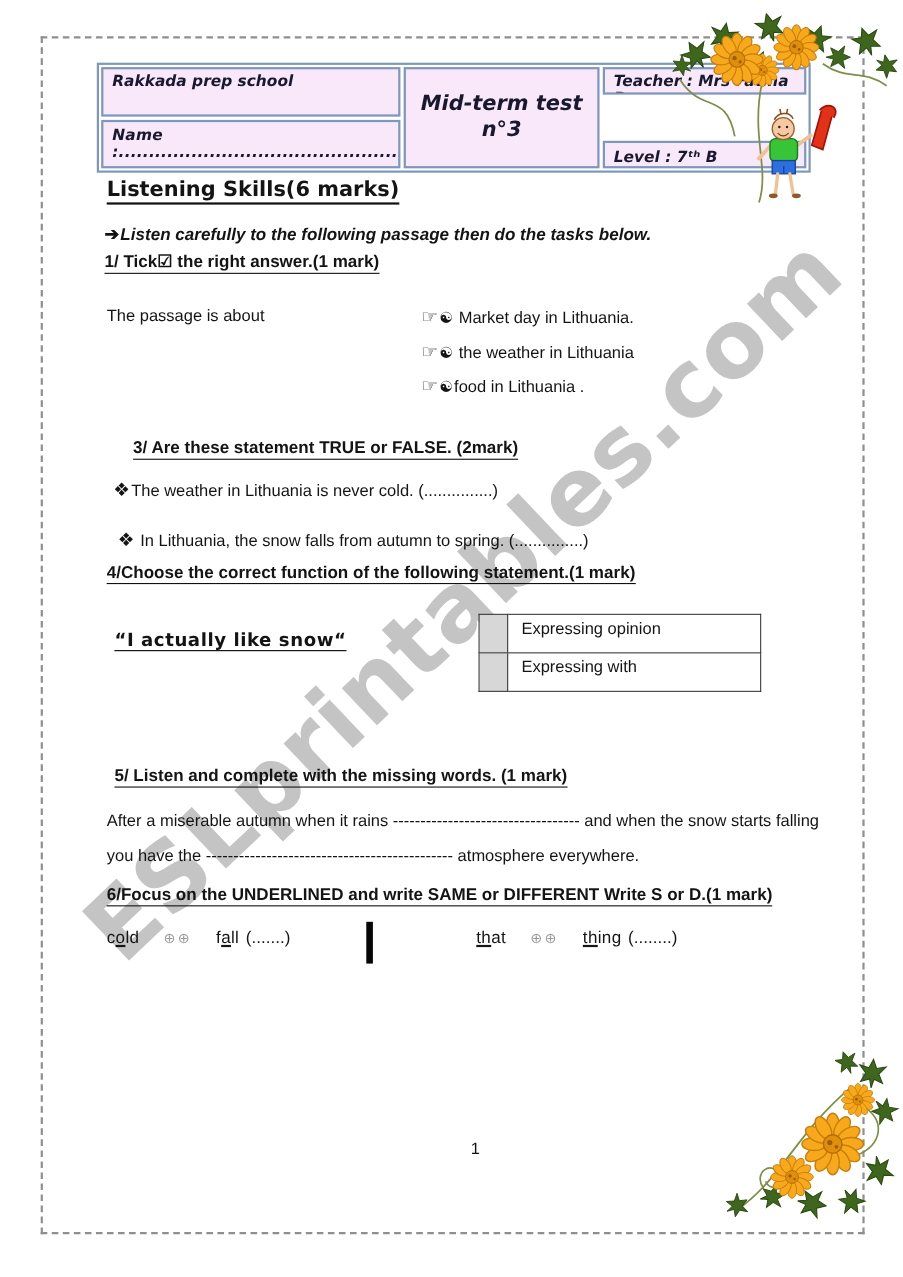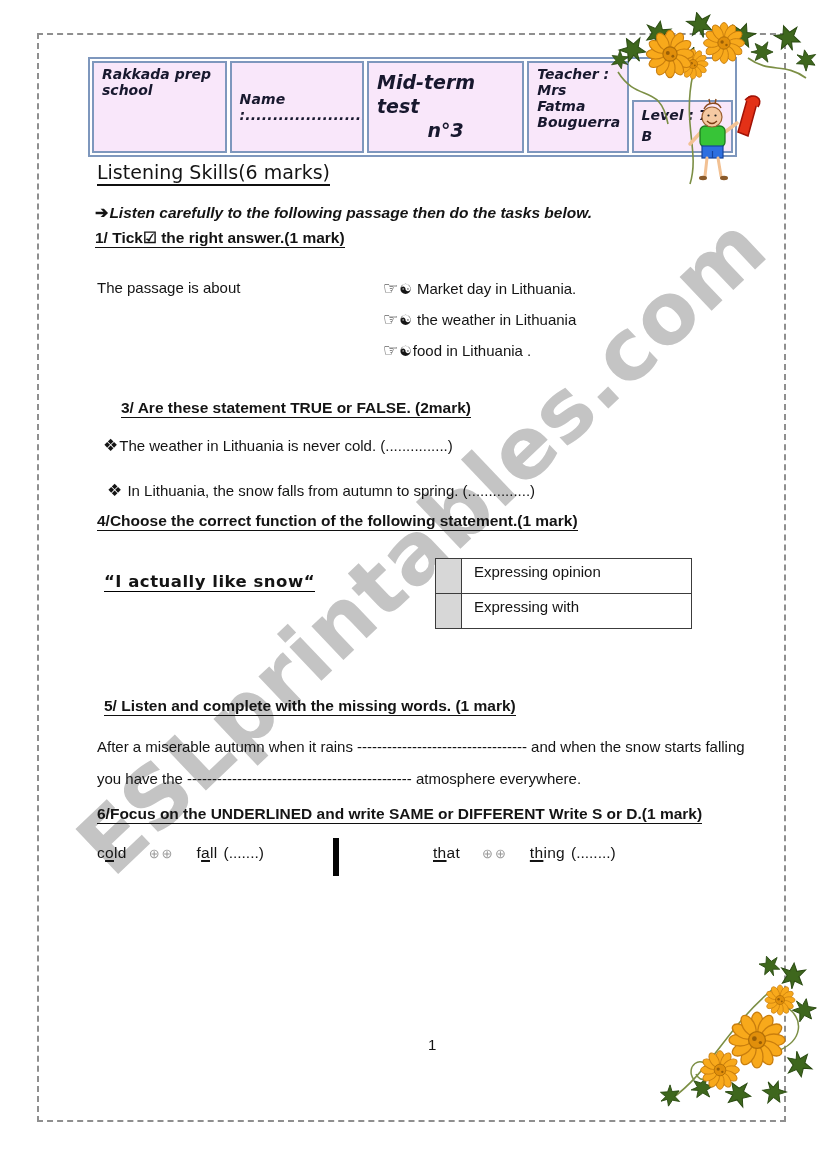--- a/index.html
+++ b/index.html
@@ -9,35 +9,35 @@
   .watermark{position:absolute;left:58px;top:822px;transform:rotate(-43.5deg);transform-origin:0 0;
              font-family:"DejaVu Sans",sans-serif;font-weight:bold;font-size:85px;color:#c4c4c4;
              white-space:nowrap;z-index:1;letter-spacing:1px;}
   
   .sheet-border{position:absolute;left:37px;top:33px;width:749px;height:1089px;
                 border:2px dashed #8f8f8f;z-index:1;box-sizing:border-box;}
   
   .header-table{position:absolute;left:88px;top:57px;width:649px;height:100px;z-index:2;
                 background:#fff;border:2px solid #7e97bd;box-sizing:border-box;
                 display:flex;gap:3px;padding:2px;}
-  .h-col{display:flex;flex-direction:row;gap:3px;}
+  .h-col{display:flex;flex-direction:column;gap:3px;}
   .h-col-left{width:272px;}
   .h-col-mid{width:178px;}
   .h-col-right{flex:1;}
   .h-cell{background:#f9e7fa;border:2px solid #7e97bd;box-sizing:border-box;flex:1;
           padding:3px 8px;font-family:"DejaVu Sans",sans-serif;font-style:italic;font-weight:bold;
           font-size:14px;color:#18182e;overflow:hidden;}
   .h-cell-title{display:flex;flex-direction:column;justify-content:center;align-items:center;
                 font-size:19px;line-height:1.25;}
   .h-cell-name{display:flex;align-items:center;font-size:14px;letter-spacing:0.2px;}
   .h-cell-level{line-height:1.5;margin-top:39px;}
   
   .t{position:absolute;z-index:2;font-size:15px;}
   .hd{font-weight:bold;font-size:15.5px;border-bottom:1.8px solid #101010;padding-bottom:1px;}
-  .main-title{font-family:"DejaVu Sans",sans-serif;font-weight:normal;font-size:19px;
+  .main-title{font-family:"DejaVu Sans",sans-serif;font-weight:bold;font-size:19px;
               border-bottom:2.2px solid #101010;padding-bottom:1px;}
   .intro{font-style:italic;font-weight:600;font-size:15.5px;}
   .arrow{font-style:normal;font-size:16px;margin-right:1px;}
   .opt-line{height:31px;}
   .hand{font-size:17px;}
   .yin{font-size:14px;margin:0 1px;}
   .diamond{font-size:17px;margin-right:1px;}
   .quote{font-family:"DejaVu Sans",sans-serif;font-weight:bold;font-size:16.5px;
          border-bottom:1.8px solid #000;padding-bottom:0;letter-spacing:0.5px;}
   

